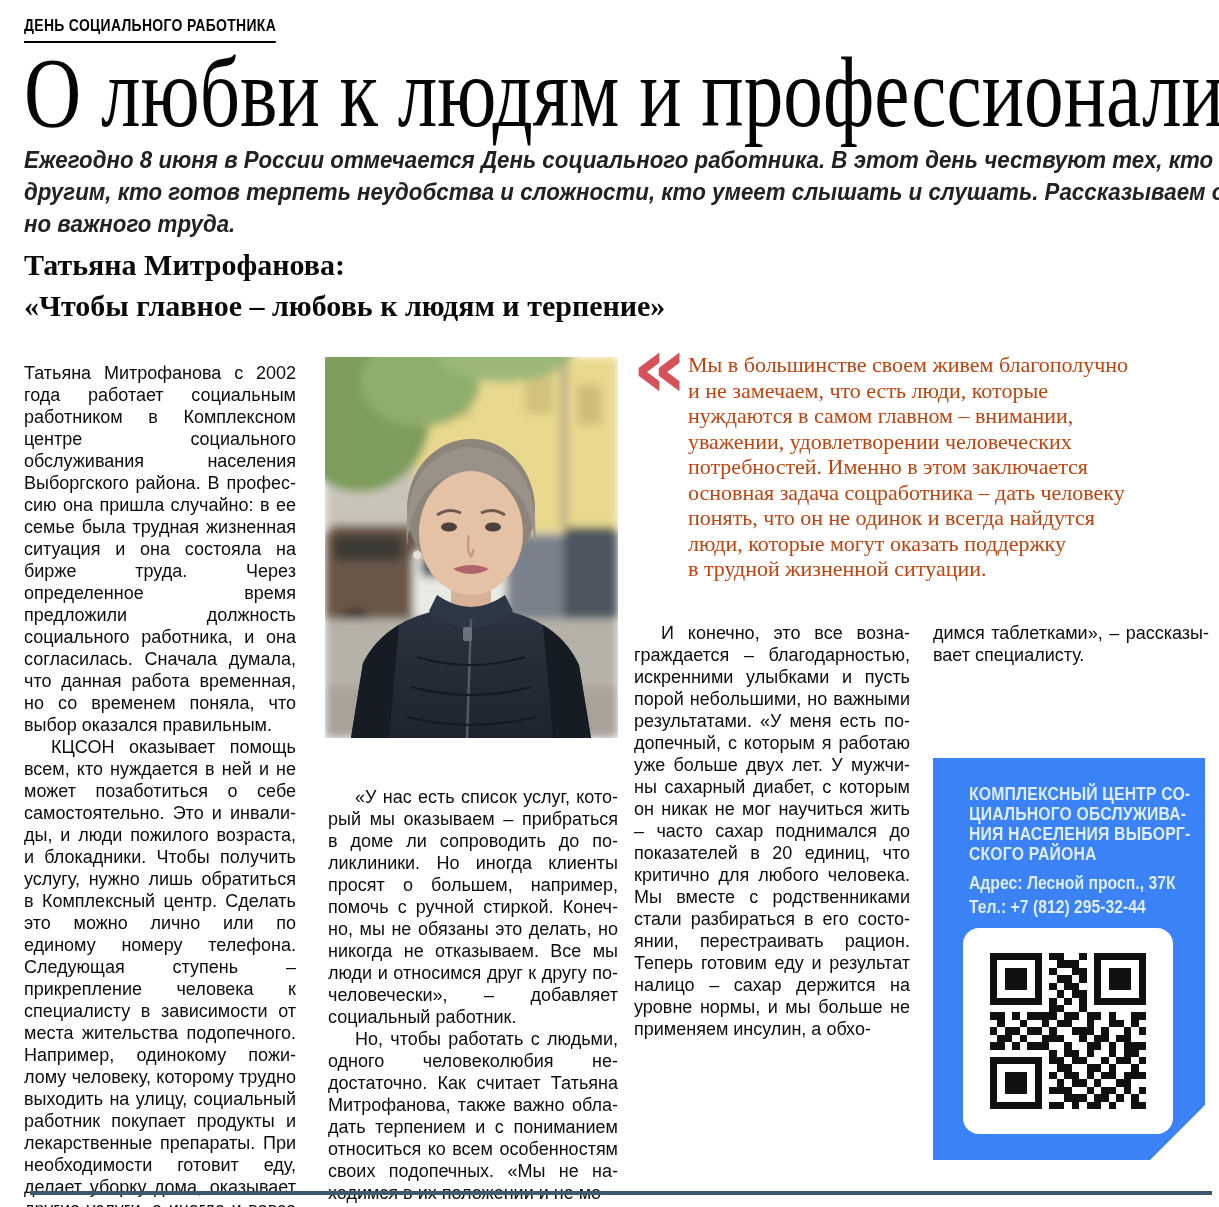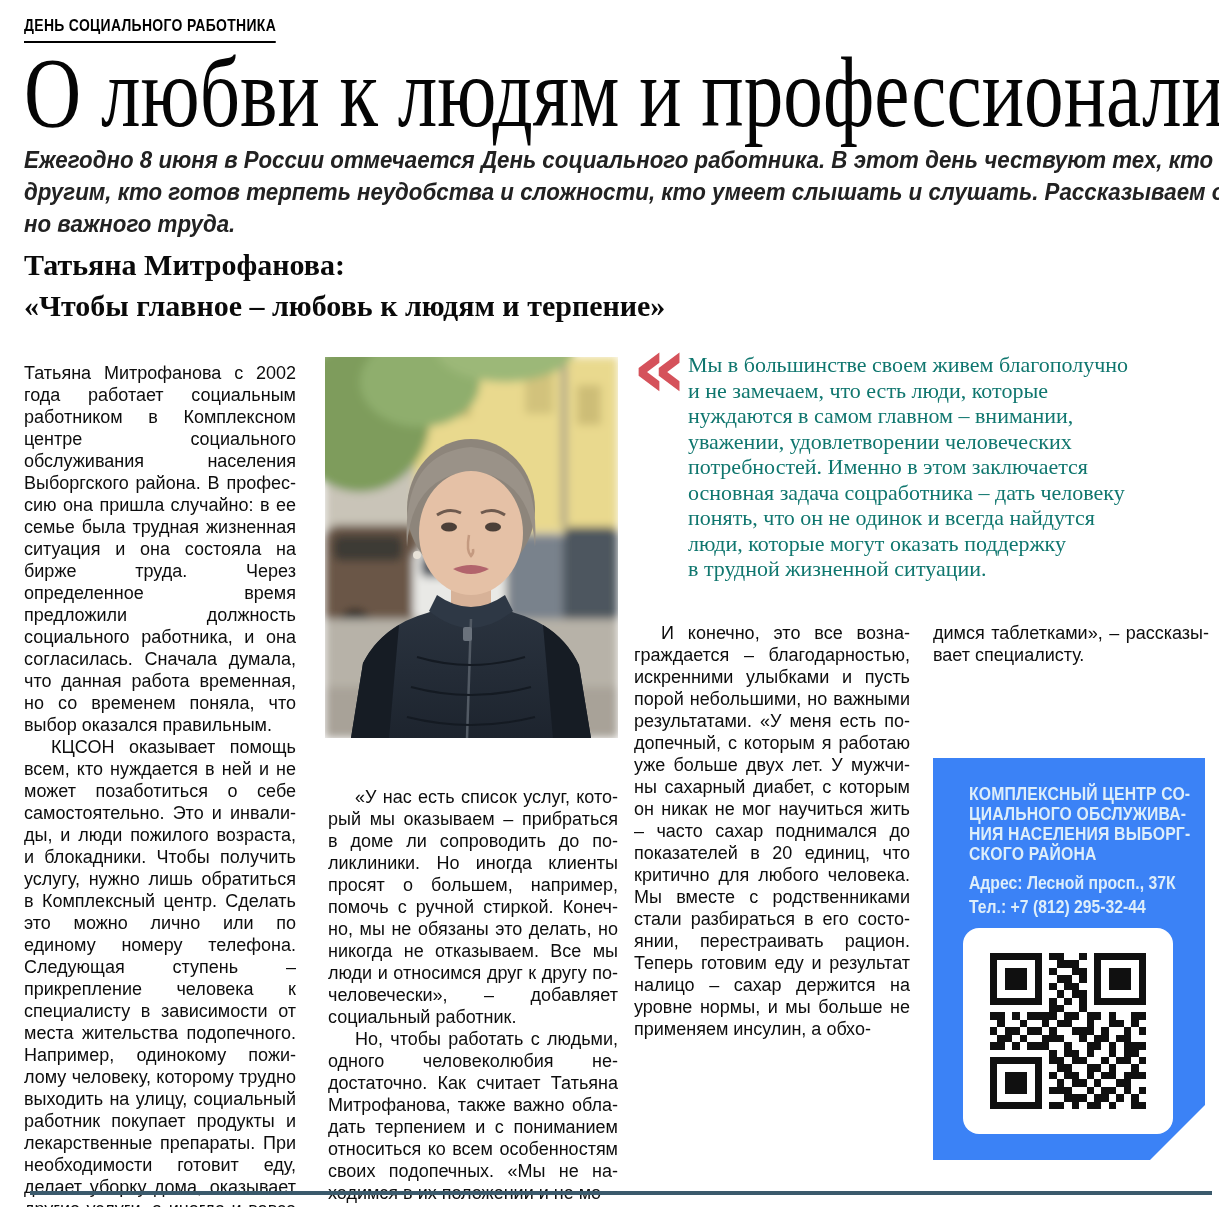--- a/index.html
+++ b/index.html
@@ -33,21 +33,21 @@
   .col3{left:634px;top:622px;width:276px;}
   .col4{left:933px;top:622px;width:276px;}
 
   .photo{position:absolute;left:325px;top:357px;width:293px;height:381px;margin:0;overflow:hidden;}
   .photo svg{display:block;}
 
   .quote{position:absolute;left:632px;top:352px;width:580px;}
   .qmark{position:absolute;left:0;top:-28px;font-weight:700;font-size:86px;line-height:86px;
          font-family:"DejaVu Sans",sans-serif;}
   .qtext{margin-left:56px;font-family:"Liberation Serif","DejaVu Serif",serif;
-         font-size:22px;line-height:25.5px;color:#0f766e;white-space:pre-line;}
+         font-size:22px;line-height:25.5px;color:#c2410c;white-space:pre-line;}
 
   .byline{position:absolute;left:933px;top:688px;font-style:italic;font-weight:700;
           font-size:19px;line-height:26px;color:#1a1a1a;white-space:pre-line;}
 
   .infobox{position:absolute;left:933px;top:758px;width:272px;height:402px;
            clip-path:polygon(0 0,100% 0,100% calc(100% - 55px),calc(100% - 55px) 100%,0 100%);}
   .infobox-text{position:absolute;left:36px;top:26px;width:258px;
                 transform:scaleX(.90);transform-origin:left top;font-weight:700;}
   .infobox-title{font-size:17.5px;line-height:20px;letter-spacing:.2px;white-space:pre-line;}
   .infobox-address{margin-top:7px;font-size:17.5px;line-height:24px;}

